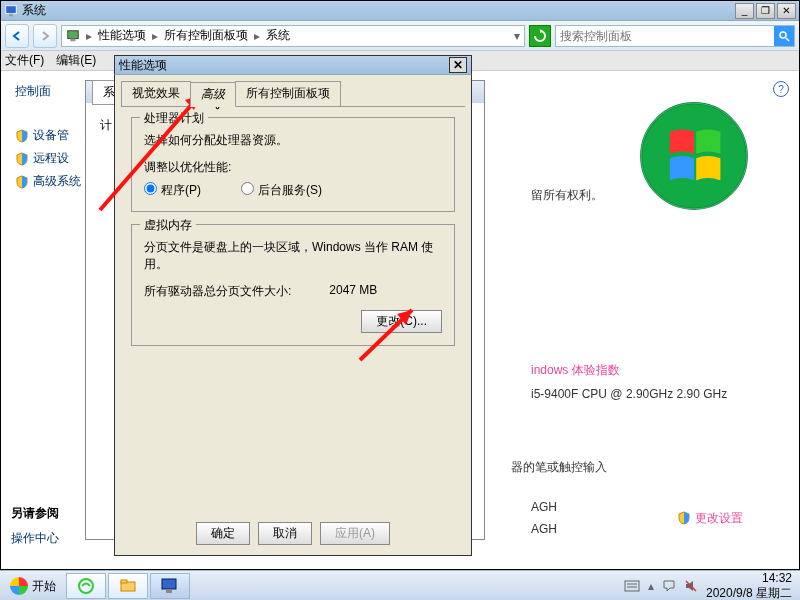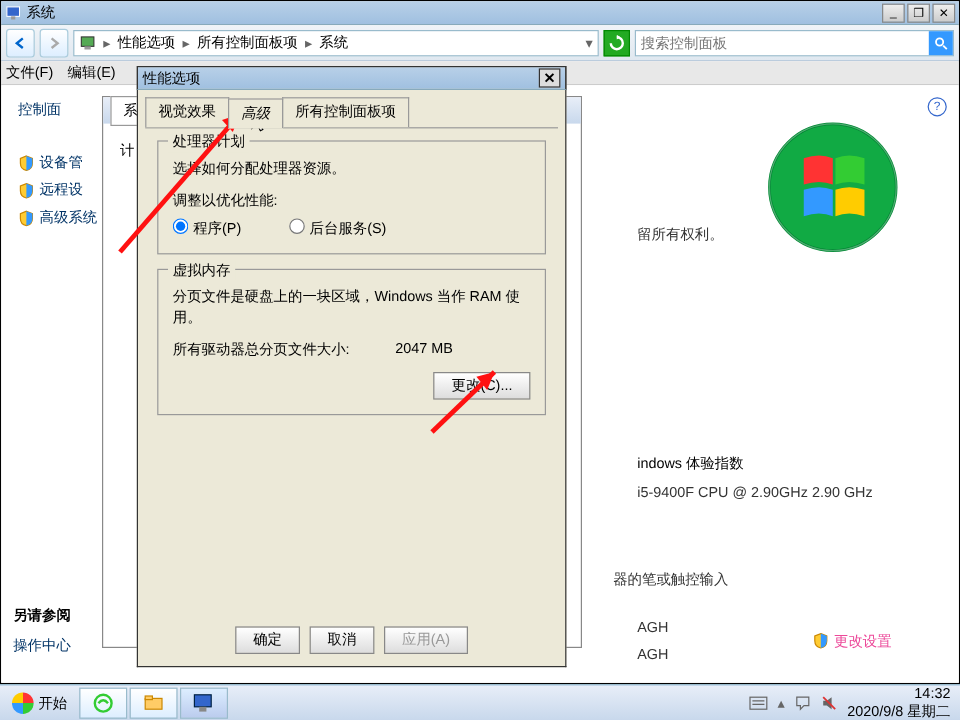--- a/index.html
+++ b/index.html
@@ -9,35 +9,35 @@
 .titlebar .icon{width:14px;height:14px;margin-right:4px;}
 .titlebar .title{flex:1;}
 .winbtns{display:flex;gap:2px;}
 .winbtn{width:19px;height:16px;background:linear-gradient(#eee,#ccc);border:1px solid #888;display:flex;align-items:center;justify-content:center;font-size:10px;cursor:pointer;}
 .menubar{height:20px;background:#e8e8e8;display:flex;align-items:center;padding:0 4px;gap:12px;border-bottom:1px solid #ccc;}
 .toolbar{height:30px;background:linear-gradient(#f0f4f8,#e0e8f0);display:flex;align-items:center;padding:0 4px;gap:4px;border-bottom:1px solid #bcd;}
 .navbtn{width:24px;height:24px;border:1px solid #acd;border-radius:3px;background:linear-gradient(#fff,#def);display:flex;align-items:center;justify-content:center;cursor:pointer;}
 .breadcrumb{flex:1;height:22px;border:1px solid #9bc;background:#fff;display:flex;align-items:center;padding:0 4px;gap:6px;}
 .bc-sep{color:#666;}
 .refreshbtn{width:22px;height:22px;background:#2a2;border:1px solid #080;display:flex;align-items:center;justify-content:center;}
-.searchbox{width:266px;height:22px;border:1px solid #9bc;background:#fff;display:flex;align-items:center;}
+.searchbox{width:240px;height:22px;border:1px solid #9bc;background:#fff;display:flex;align-items:center;}
 .searchbox input{flex:1;border:none;outline:none;padding:0 4px;color:#888;}
 .searchicon{width:20px;height:20px;background:#39f;display:flex;align-items:center;justify-content:center;color:#fff;}
 .content{display:flex;height:calc(100% - 70px);background:#fff;}
 .sidebar{width:180px;padding:8px 4px;}
 .side-hdr{color:#036;padding:4px 10px;}
 .side-item{display:flex;align-items:center;gap:4px;padding:3px 10px;color:#036;cursor:pointer;}
 .shield{width:14px;height:14px;}
 .main{flex:1;padding:12px 40px;position:relative;}
 .seealso{position:absolute;bottom:20px;left:10px;}
 .seealso .hdr{font-weight:bold;margin-bottom:6px;}
 .seealso .lnk{color:#036;cursor:pointer;padding:2px 0;}
 .logo{position:absolute;right:50px;top:30px;}
 .info-line{padding:4px 0;color:#333;}
-.info-link{color:#000000;cursor:pointer;margin-top:16px;}
+.info-link{color:#ec4899;cursor:pointer;}
 .change-link{color:#ec4899;display:flex;align-items:center;gap:4px;cursor:pointer;}
 
 .dialog{position:absolute;width:358px;height:500px;left:114px;top:56px;background:#ece9d8;border:1px solid #333;border-top:none;}
 .dlg-title{height:20px;background:linear-gradient(#b8d0e8,#a0c0e0);display:flex;align-items:center;padding:0 4px;border:1px solid #333;border-bottom:1px solid #8ab;margin:-1px -1px 0 -1px;}
 .dlg-title span{flex:1;}
 .dlg-close{width:18px;height:16px;border:1px solid #333;background:#ddd;display:flex;align-items:center;justify-content:center;font-weight:bold;cursor:pointer;}
 .tabs{display:flex;padding:6px 6px 0 6px;}
 .tab{padding:3px 10px;border:1px solid #999;border-bottom:none;background:#ece9d8;margin-right:-1px;position:relative;cursor:pointer;}
 .tab.active{background:#ece9d8;z-index:2;top:1px;border-bottom:1px solid #ece9d8;font-style:italic;}
 .tabline{border-top:1px solid #999;margin:0 6px;}

